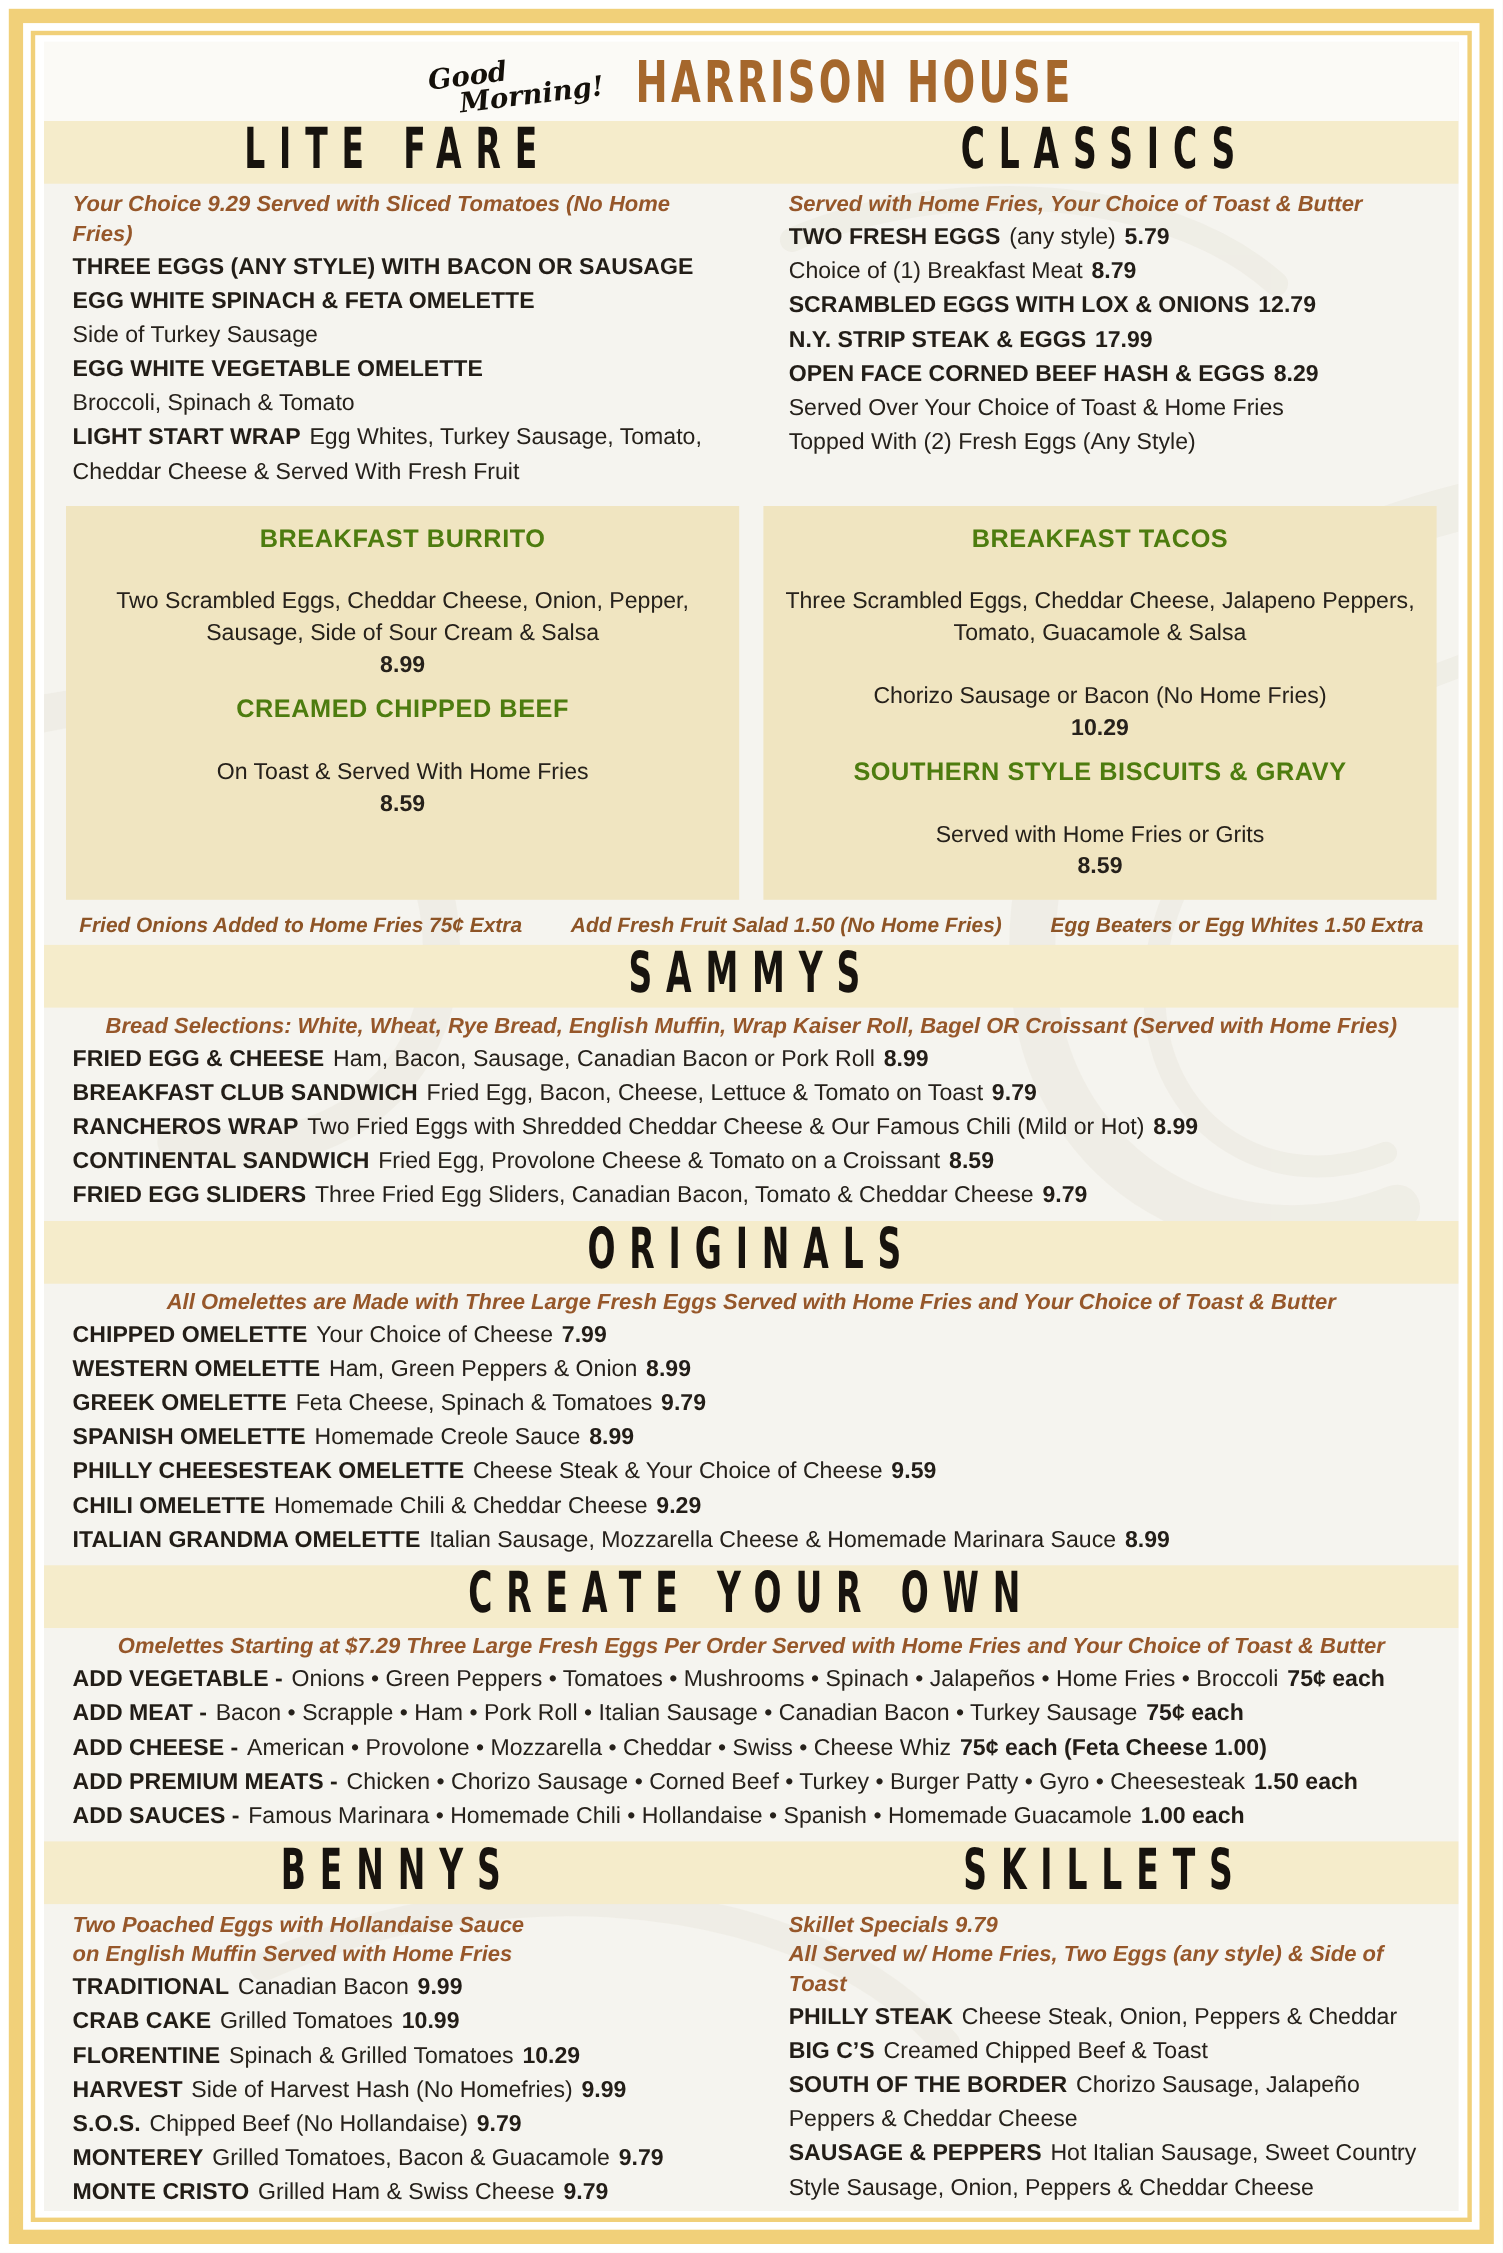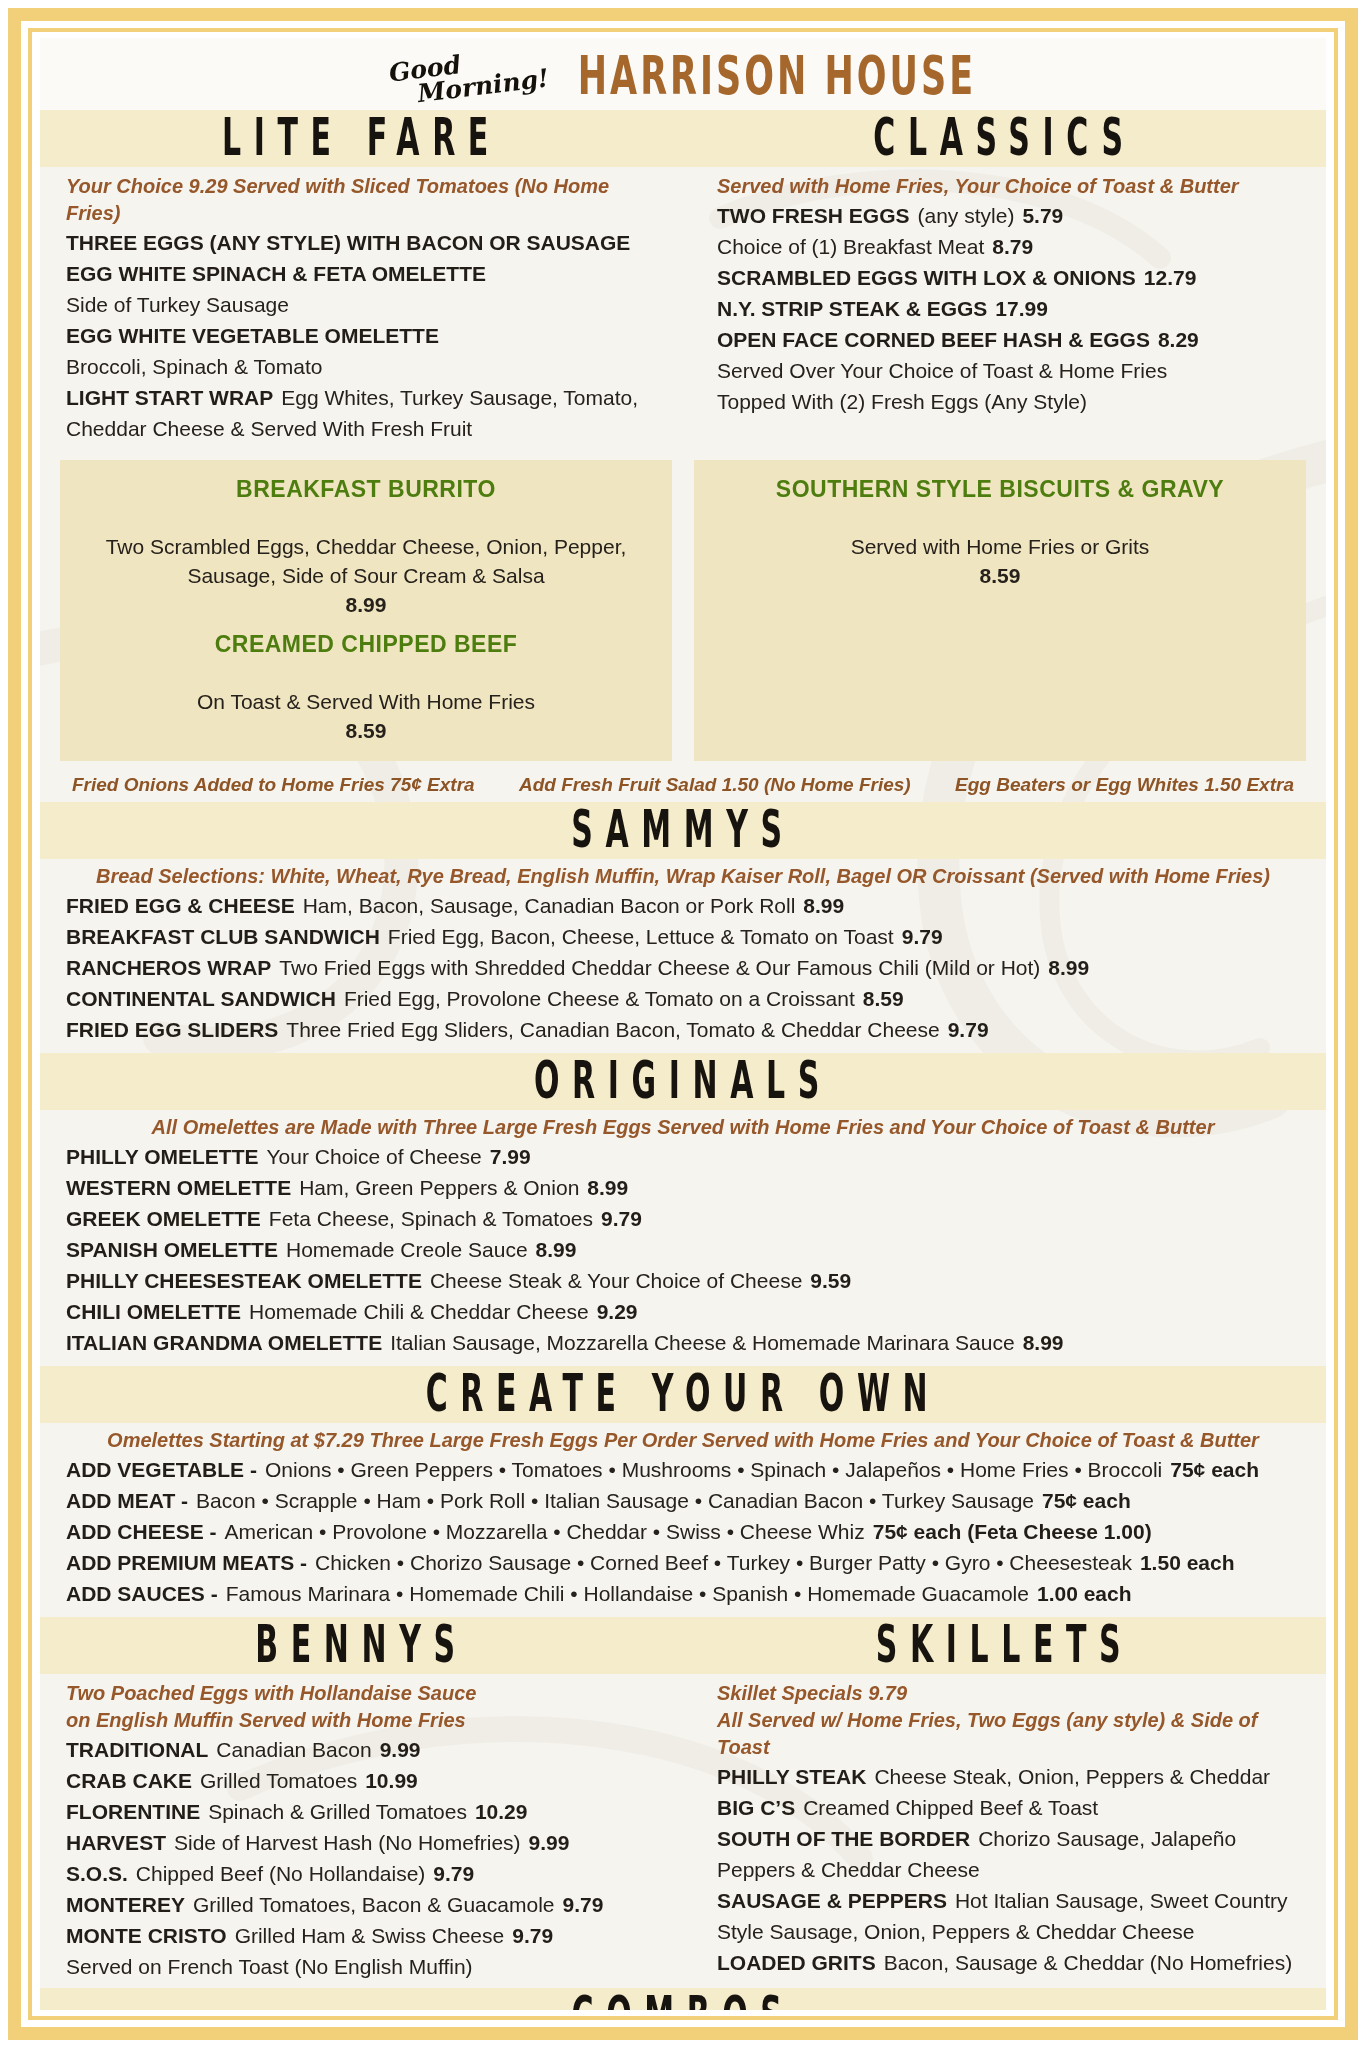--- a/index.html
+++ b/index.html
@@ -176,20 +176,26 @@
               <div class="ft">CREAMED CHIPPED BEEF</div>
               <div class="fd">On Toast &amp; Served With Home Fries</div>
 
               <div class="fp">8.59</div>
             </div>
           </div>
       </div>
       <div class="fcol">
         <div class="fboxwrap">
 
+            <div class="fbox">
+              <div class="ft">BREAKFAST TACOS</div>
+              <div class="fd">Three Scrambled Eggs, Cheddar Cheese, Jalapeno Peppers, Tomato, Guacamole &amp; Salsa</div>
+              <div class="fd">Chorizo Sausage or Bacon (No Home Fries)</div>
+              <div class="fp">10.29</div>
+            </div>
 
             <div class="fbox">
               <div class="ft">SOUTHERN STYLE BISCUITS &amp; GRAVY</div>
               <div class="fd">Served with Home Fries or Grits</div>
 
               <div class="fp">8.59</div>
             </div>
           </div>
       </div>
     </div>
@@ -230,21 +236,21 @@
     </div>
 
     <div class="band">
       <span class="deco">ORIGINALS</span>
     </div>
     <div class="wide">
       <div class="sub center">All Omelettes are Made with Three Large Fresh Eggs Served with Home Fries and Your Choice of Toast &amp; Butter</div>
       <div>
 
           <div class="row">
-            <span class="rb">PHILLY OMELETTE</span><span class="rt">Your Choice of Cheese</span><span class="rp">7.99</span>
+            <span class="rb">CHIPPED OMELETTE</span><span class="rt">Your Choice of Cheese</span><span class="rp">7.99</span>
           </div>
 
           <div class="row">
             <span class="rb">WESTERN OMELETTE</span><span class="rt">Ham, Green Peppers &amp; Onion</span><span class="rp">8.99</span>
           </div>
 
           <div class="row">
             <span class="rb">GREEK OMELETTE</span><span class="rt">Feta Cheese, Spinach &amp; Tomatoes</span><span class="rp">9.79</span>
           </div>
 

